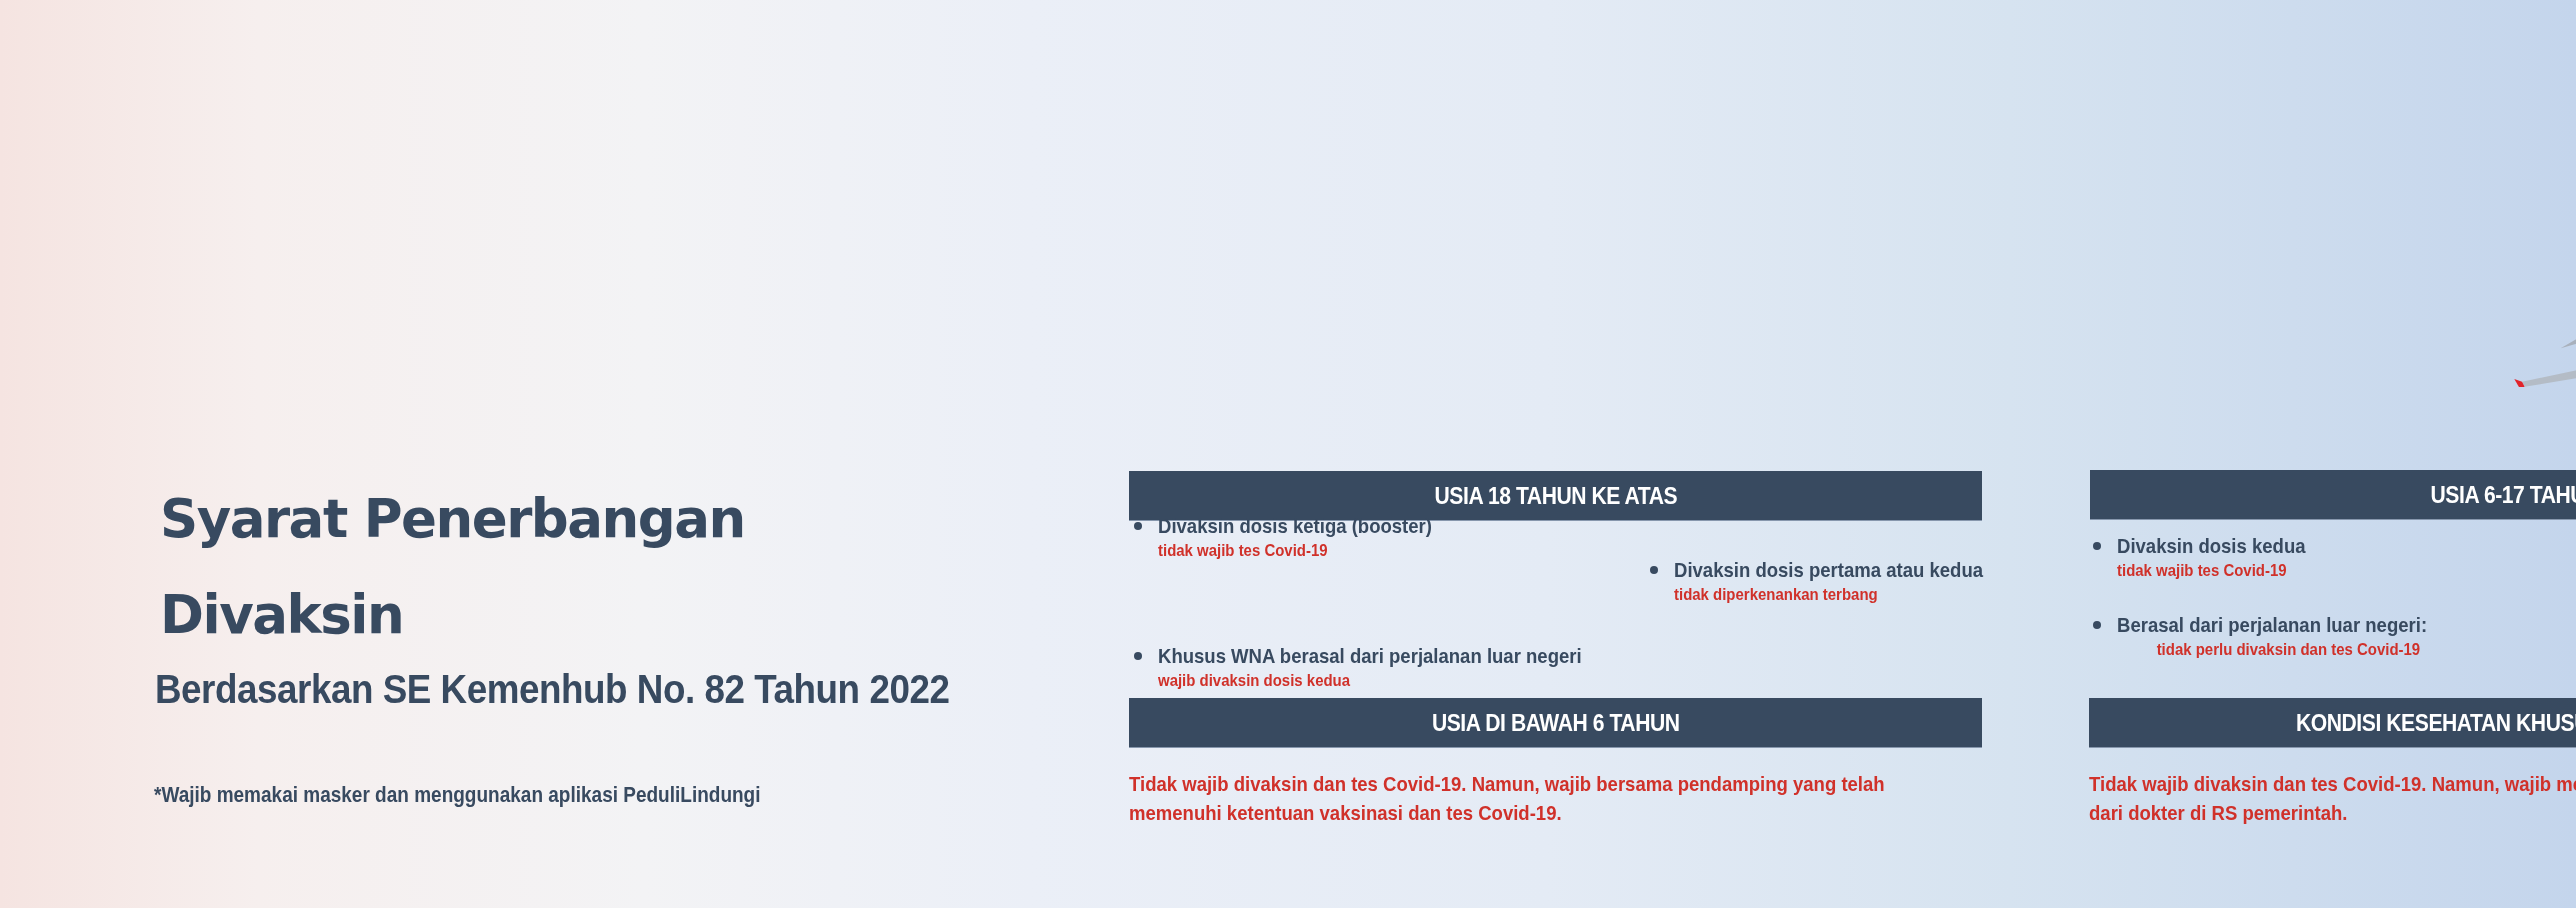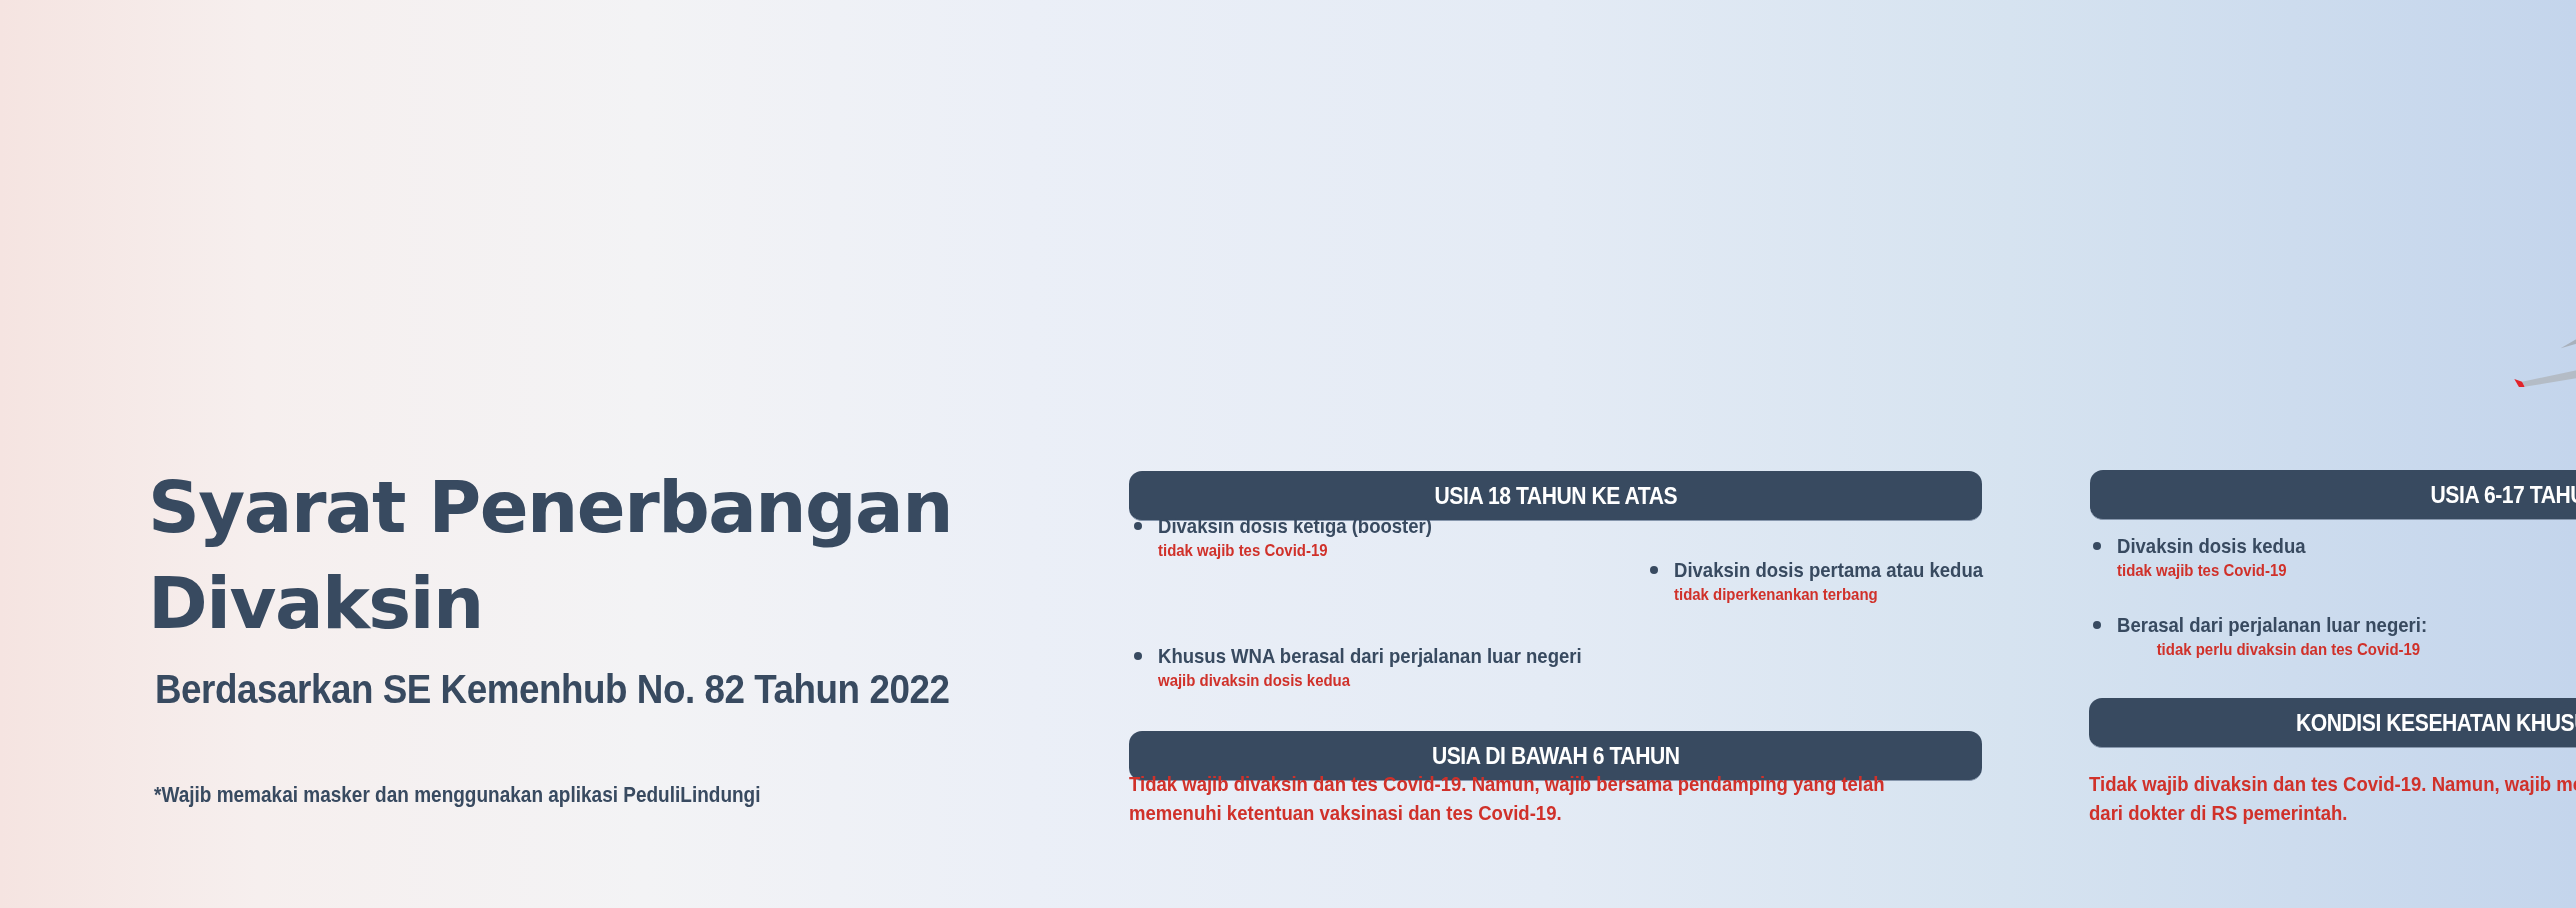--- a/index.html
+++ b/index.html
@@ -6,23 +6,23 @@
   body {
     width: 3091px; height: 908px; overflow: hidden; position: relative;
     background: linear-gradient(90deg, #f5e4e1 0%, #f6efee 10%, #f3f3f5 25%, #ebeff7 40%, #e4ebf5 60%, #d6e3f0 78%, #c4d5ec 100%);
     font-family: "Liberation Sans", sans-serif;
     color: #384a60;
   }
   .abs { position: absolute; }
 
   
   .title {
-    left: 148px; top: 459px; margin: 0;
+    left: 148px; top: 459px; margin: 12px;
     font-family: "DejaVu Sans", sans-serif; font-weight: bold;
-    font-size: 72px; line-height: 96px; letter-spacing: -1.5px;
+    font-size: 53px; line-height: 96px; letter-spacing: -1.5px;
     color: #384a60; white-space: nowrap;
   }
   .subtitle {
     left: 155px; top: 663px; margin: 0;
     font-family: "Liberation Sans", sans-serif; font-weight: bold;
     font-size: 40px; line-height: 52px; letter-spacing: -0.5px;
     color: #384a60; white-space: nowrap;
     transform: scaleX(0.92); transform-origin: left center;
   }
   .note {
@@ -31,21 +31,21 @@
     font-size: 21.6px; line-height: 26px; color: #384a60; white-space: nowrap;
     transform: scaleX(0.88); transform-origin: left center;
   }
 
   
   .bar {
     background: #384a60; color: #ffffff;
     border-bottom: 1.5px solid #8797ad;
     height: 50px; display: flex; align-items: center; justify-content: center;
     font-family: "Liberation Sans", sans-serif; font-weight: bold;
-    font-size: 24px; letter-spacing: -0.5px; box-sizing: border-box; border-radius: 13px;
+    font-size: 24px; letter-spacing: -0.5px; box-sizing: border-box;
   }
   .bar span { display: inline-block; transform: scaleX(0.88); }
 
   
   .item { position: absolute; white-space: nowrap; }
   .item .dot {
     position: absolute; left: -24px; top: 9.8px;
     width: 8.2px; height: 8.2px; border-radius: 50%; background: #384a60;
   }
   .item .main {
@@ -115,21 +115,21 @@
   <span class="dot"></span>
   <span class="main">Divaksin dosis pertama atau kedua</span>
   <span class="sub">tidak diperkenankan terbang</span>
 </div>
 <div class="item" style="left:1158px; top:642px;">
   <span class="dot"></span>
   <span class="main">Khusus WNA berasal dari perjalanan luar negeri</span>
   <span class="sub">wajib divaksin dosis kedua</span>
 </div>
 
-<div class="abs bar" style="left:1129px; top:698px; width:853px;margin-top:33px;">
+<div class="abs bar" style="left:1129px; top:698px; width:853px;">
   <span>USIA DI BAWAH 6 TAHUN</span>
 </div>
 <p class="para" style="left:1129px; top:769px;">
   <span>Tidak wajib divaksin dan tes Covid-19. Namun, wajib bersama pendamping yang telah</span><br>
   <span>memenuhi ketentuan vaksinasi dan tes Covid-19.</span>
 </p>
 
 <div class="abs bar" style="left:2090px; top:470px; width:851px;">
   <span>USIA 6-17 TAHUN</span>
 </div>

